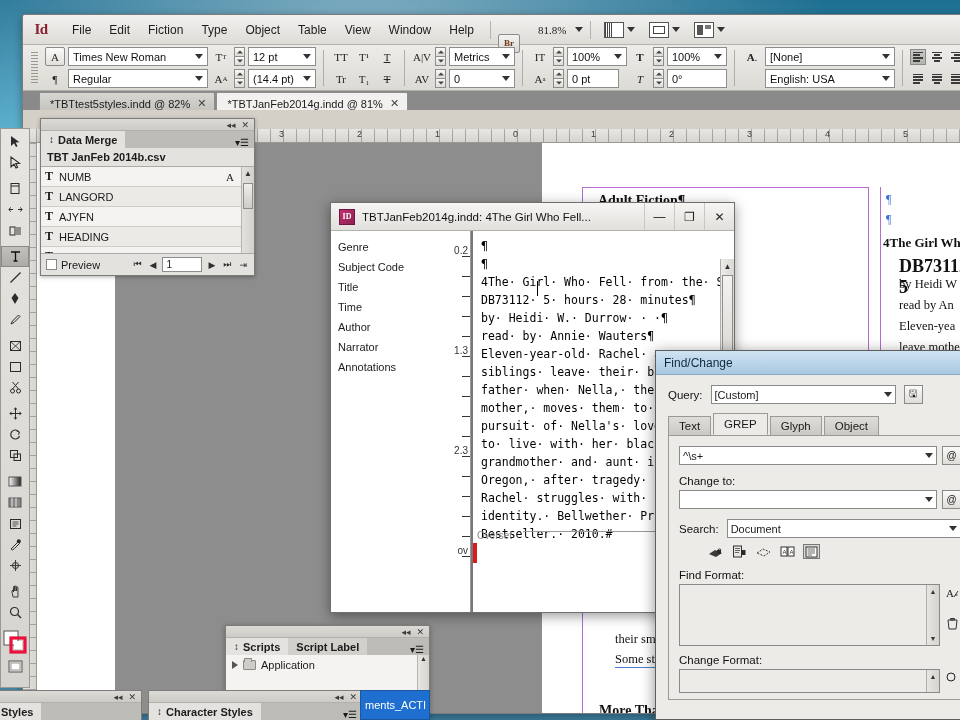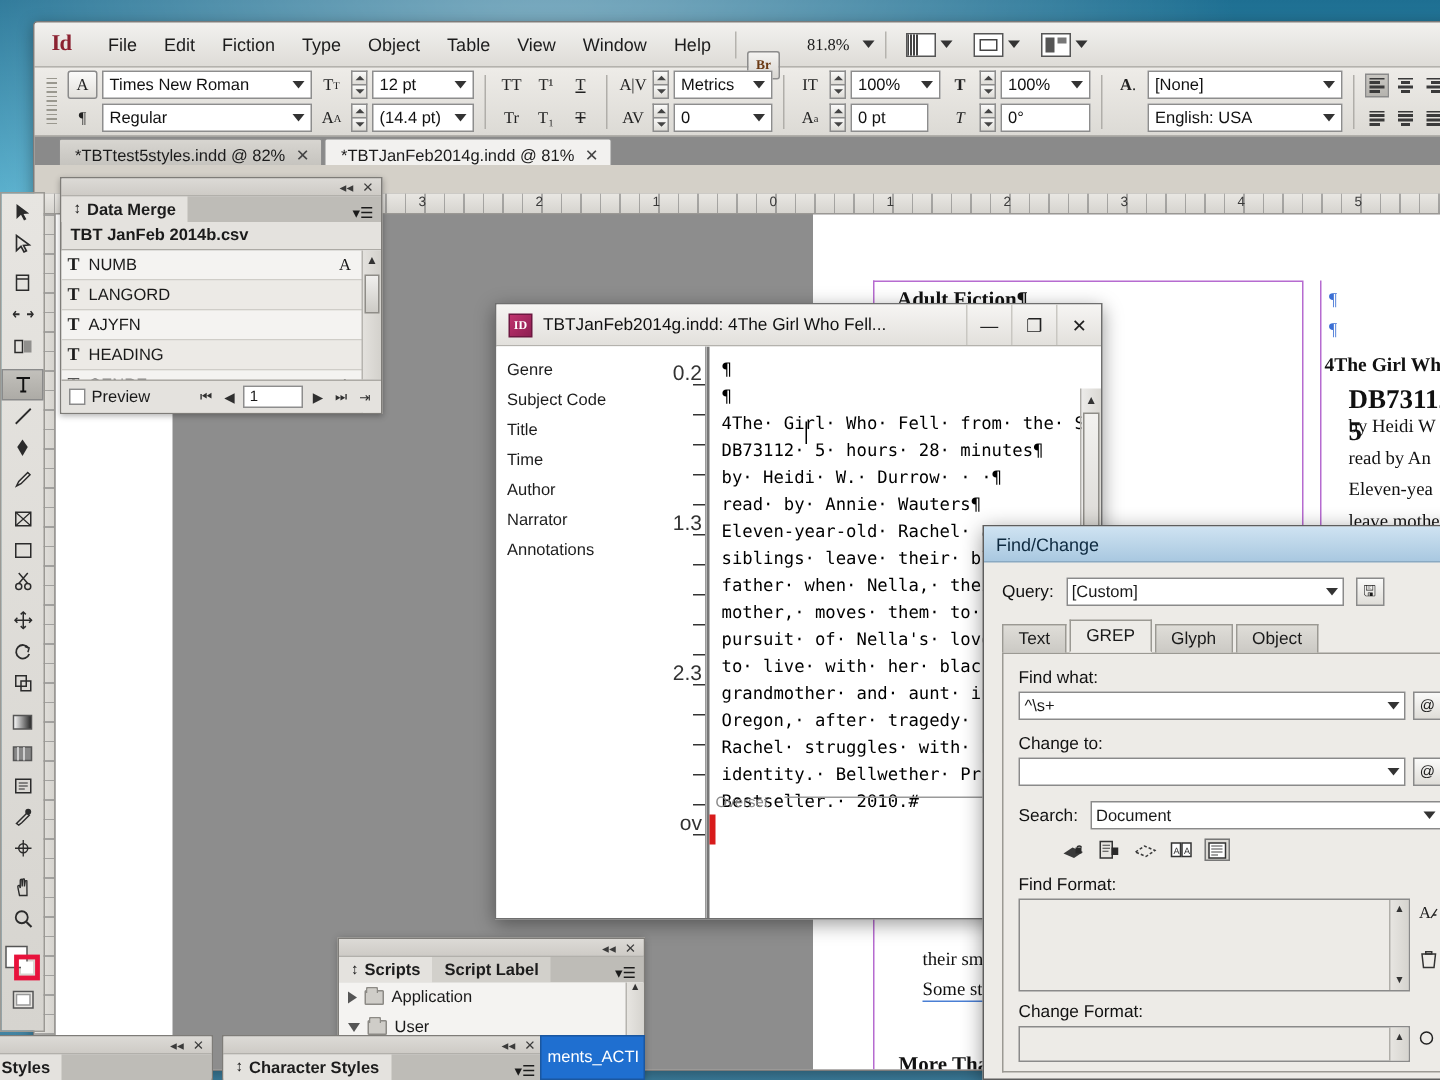--- a/index.html
+++ b/index.html
@@ -186,21 +186,21 @@
     border:1px solid #6d1740; color:#fff;font-size:8px;display:flex;align-items:center;justify-content:center;
     font-family:"Liberation Serif",serif;font-weight:bold;}
   .win-title .t{font-size:11.5px;color:#111;}
   .win-btns{margin-left:auto;display:flex;height:100%;}
   .wbtn{width:30px;height:100%;display:flex;align-items:center;justify-content:center;font-size:12px;color:#222;
     border-left:1px solid #c9c7c2;}
   .story-body{position:absolute;left:0;right:0;top:28px;bottom:0;display:flex;background:#fff;}
   .style-col{width:140px;border-right:1px solid #9a9a9a;background:#fff;position:relative;
     padding-top:6px;}
   .style-row{height:20px;font-size:11px;color:#1c1c1c;padding-left:7px;display:flex;align-items:center;position:relative;}
-  .style-row .depth{position:absolute;right:2px;bottom:1px;font-size:14px;color:#333;}
+  .style-row .depth{position:absolute;right:2px;bottom:1px;font-size:10px;color:#333;}
   .style-row:after{content:"";position:absolute;right:0;bottom:0;width:8px;height:1px;background:#333;}
   .text-col{flex:1;position:relative;overflow:hidden;font-family:"DejaVu Sans Mono",monospace;
     font-size:11.5px; line-height:18px; padding:6px 4px 0 10px; color:#000;}
   .text-col .ln{white-space:pre;}
   .story-leftbar{position:absolute;left:0;top:0;bottom:0;width:2px;background:#777;}
   .story-scroll{position:absolute;right:0;top:28px;bottom:0;width:14px;
     background:linear-gradient(90deg,#ecebe9,#dad8d3);border-left:1px solid #b0aea9;}
   .story-scroll .ar{height:14px;display:flex;align-items:center;justify-content:center;font-size:8px;color:#333;}
   .story-scroll .thumb{position:absolute;left:1px;right:1px;top:16px;height:120px;
     background:linear-gradient(180deg,#f3f2f0,#cfcdc8);border:1px solid #8f8d88;}
@@ -930,21 +930,20 @@
     </div>
 
     <div class="fc-tabs">
       <div class="fctab">Text</div>
       <div class="fctab active">GREP</div>
       <div class="fctab">Glyph</div>
       <div class="fctab">Object</div>
     </div>
 
     <div class="fc-pane">
-      <div class="fieldlabel">Find what:</div>
       <div style="display:flex;gap:5px;align-items:center;margin-bottom:10px;">
         <div class="combo" style="flex:1">
           <span>^\s+</span>
           <span class="dd caret"></span>
         </div>
         <span class="sqbtn">@</span>
       </div>
 
       <div class="fieldlabel">Change to:</div>
       <div style="display:flex;gap:5px;align-items:center;margin-bottom:10px;">
@@ -1056,25 +1055,20 @@
       <span>Script Label</span>
     </div>
     <span class="panel-menu">▾☰</span>
   </div>
   <div style="background:#f4f3f1;position:absolute;left:0;right:0;top:29px;bottom:0;">
     <div class="sc-row">
       <span class="tri"></span>
       <span class="folder"></span>
       <span>Application</span>
     </div>
-    <div class="sc-row">
-      <span class="tri open"></span>
-      <span class="folder"></span>
-      <span>User</span>
-    </div>
     <div style="position:absolute;right:0;top:0;bottom:0;width:12px;background:linear-gradient(90deg,#e7e5e1,#d6d4cf);border-left:1px solid #b6b4af;">
       <div style="text-align:center;font-size:7px;color:#333;">▲</div>
     </div>
   </div>
 </div>
 
 <div id="stylespanel">
   <div class="panel-dragbar">
     <span class="ic">◂◂</span>
     <span class="ic">✕</span>

